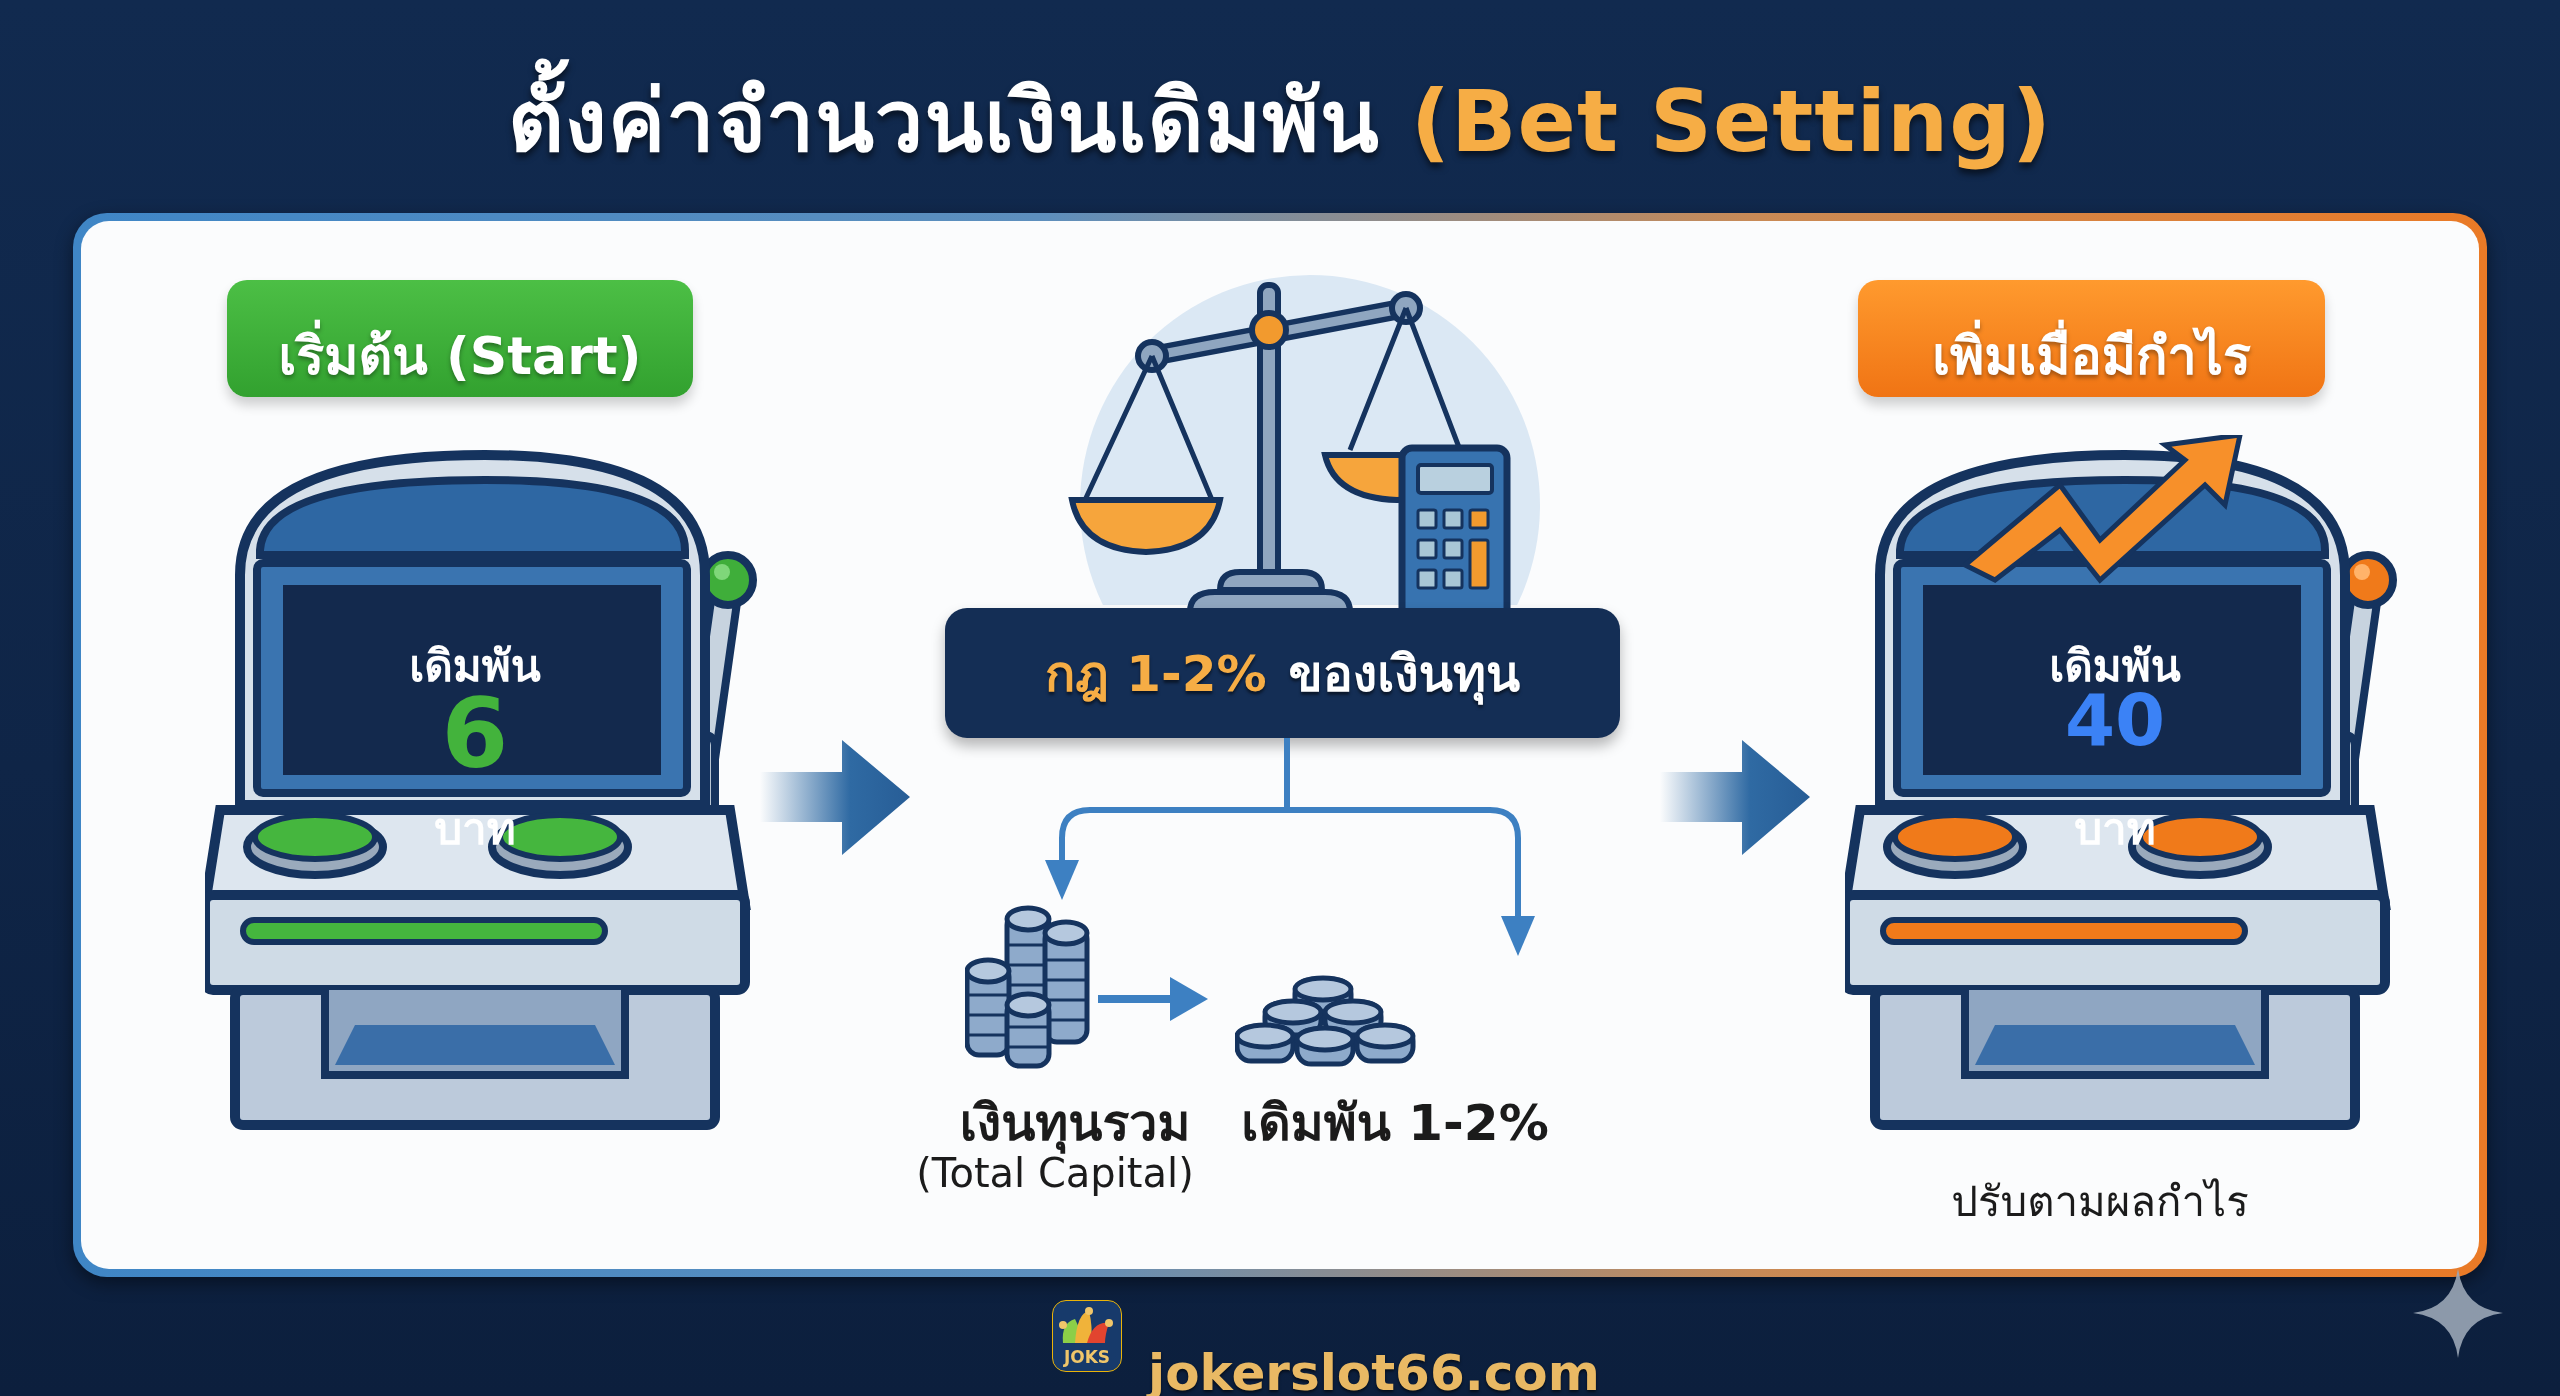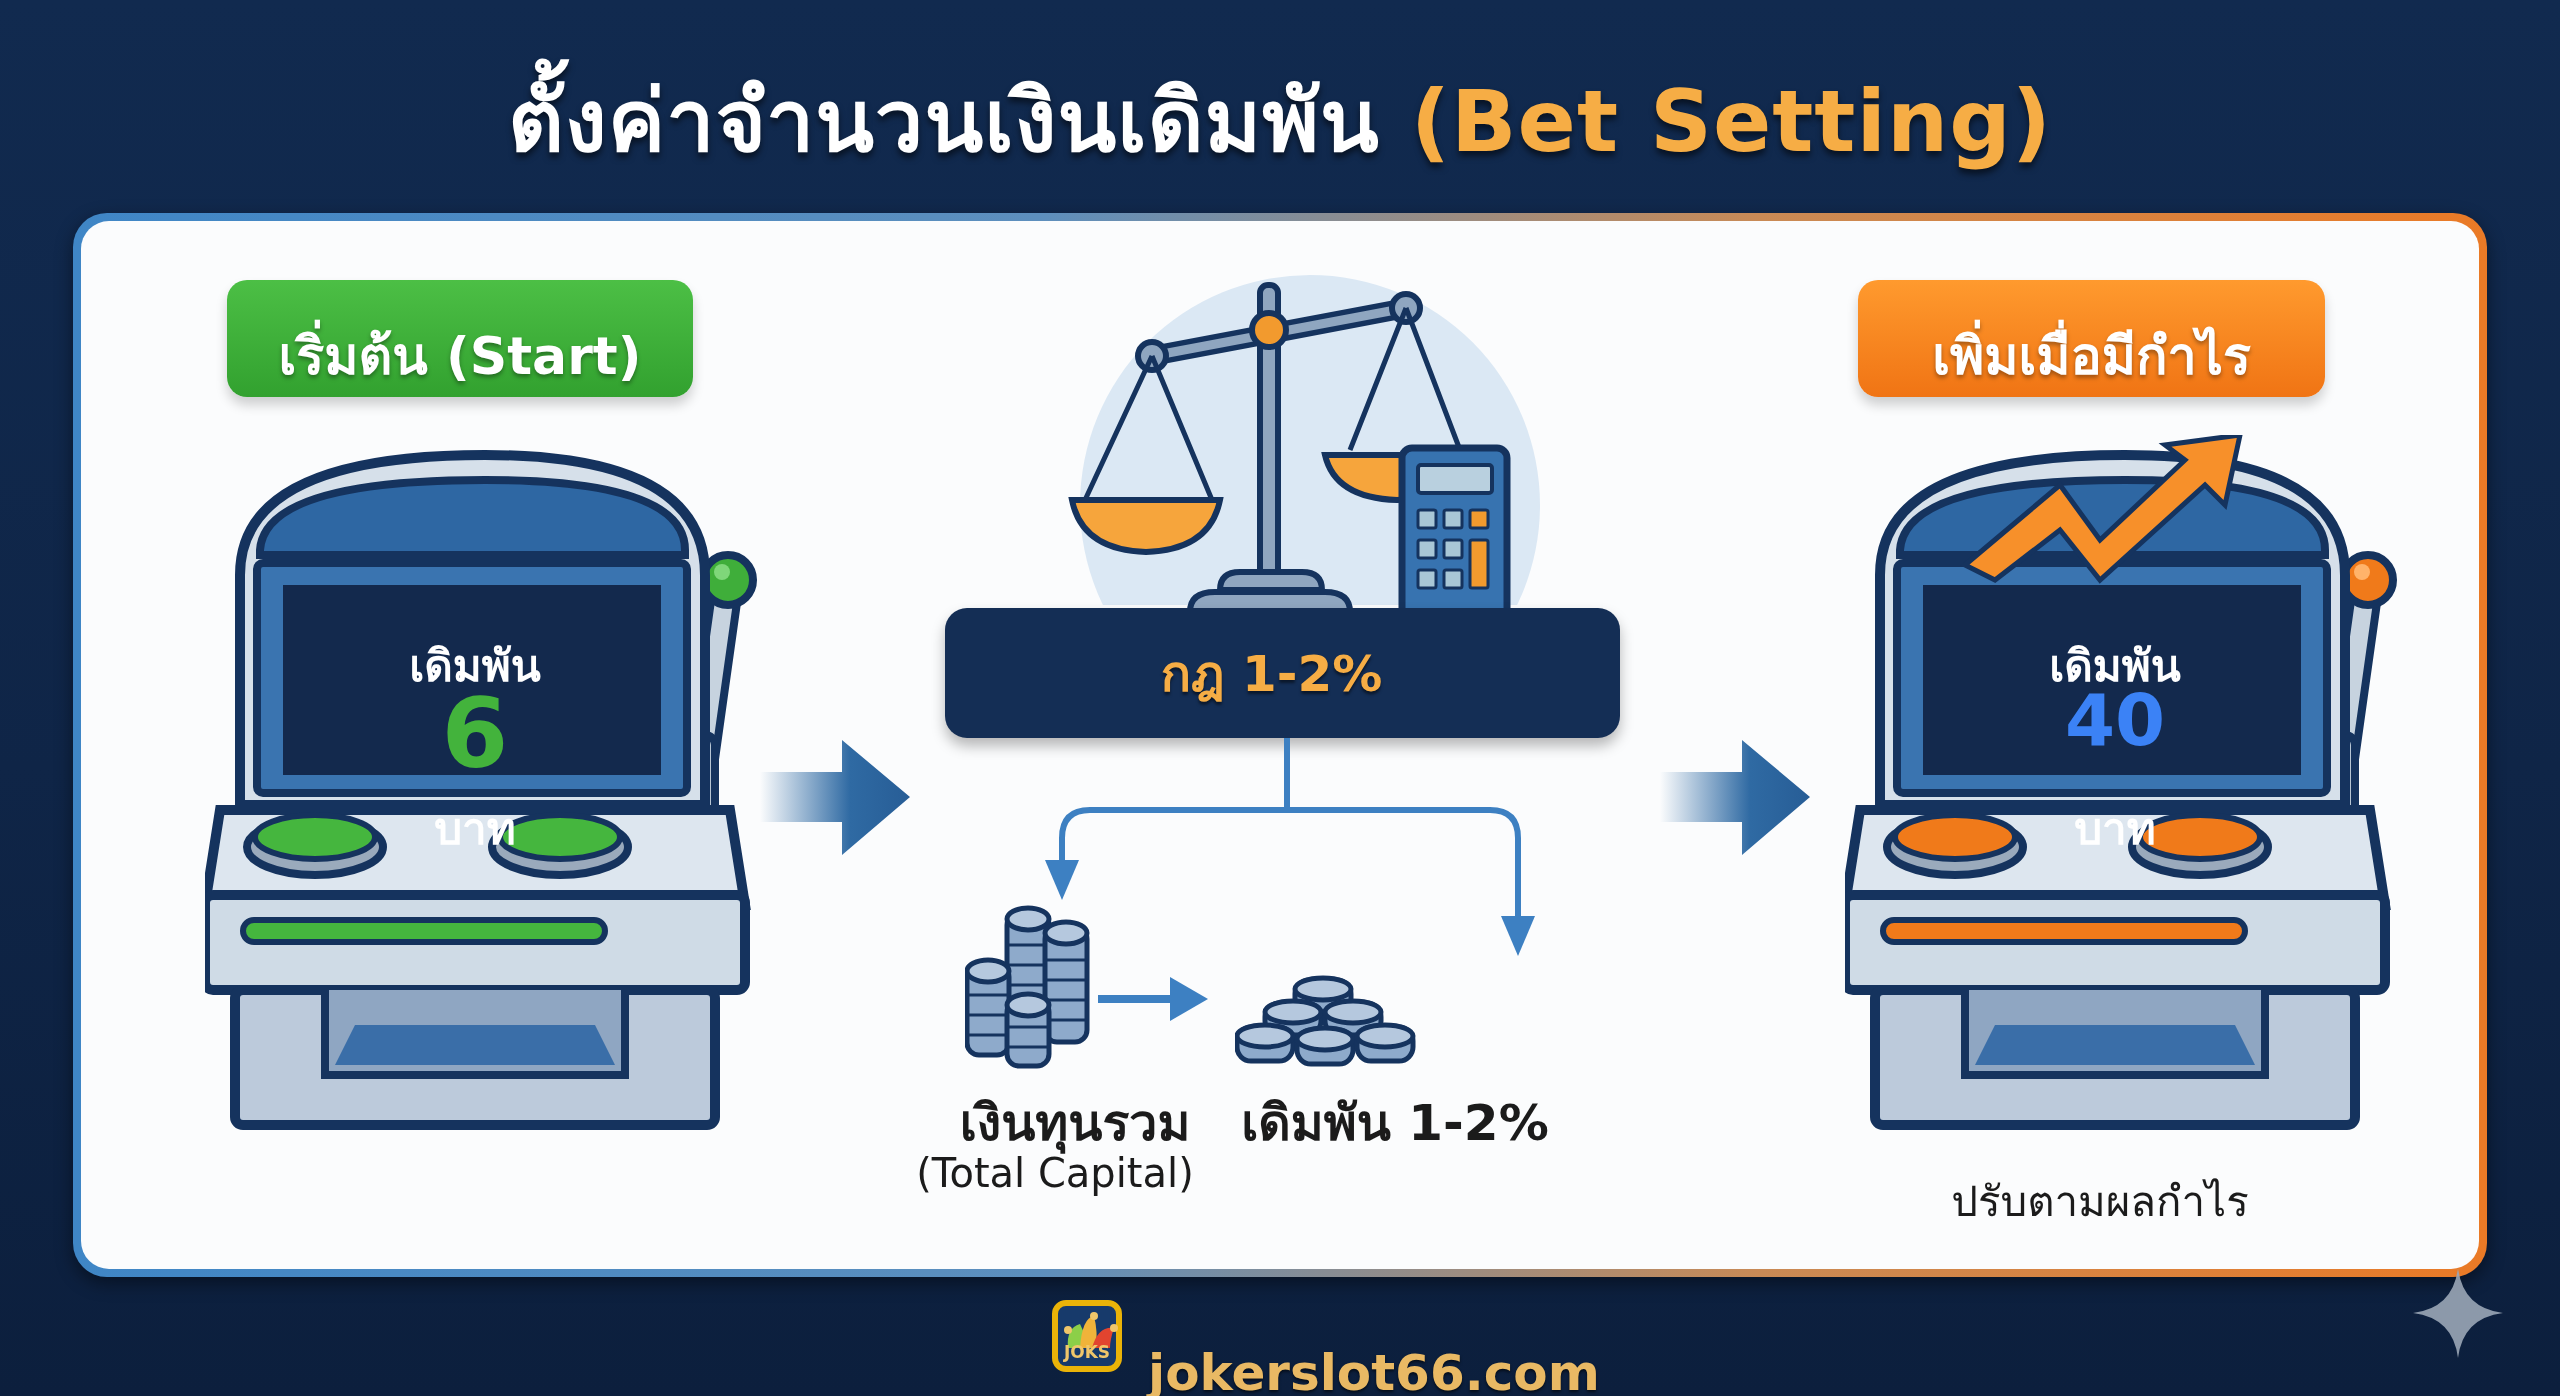--- a/index.html
+++ b/index.html
@@ -23,21 +23,21 @@
   .banner{left:945px;top:608px;width:675px;height:130px;border-radius:22px;background:#142e55;
     box-shadow:0 8px 14px rgba(0,0,0,.28);display:flex;align-items:center;justify-content:center;
     font-size:50px;font-weight:bold;white-space:nowrap;text-shadow:0 3px 3px rgba(0,0,0,.5);}
   .banner .hl{color:#f6ad45;margin-right:22px;}
   .banner .rest{color:#fff;}
   .lbl{font-weight:bold;color:#1b1b1b;font-size:50px;white-space:nowrap;text-align:center;}
   .sub{color:#1b1b1b;font-size:40px;white-space:nowrap;text-align:center;}
   .footer-text{left:1148px;top:1306px;font-size:50px;font-weight:bold;color:#e9b964;
     text-shadow:0 2px 3px rgba(0,0,0,.6);white-space:nowrap;margin-top:38px;}
   .logo{left:1052px;top:1300px;width:70px;height:72px;border-radius:14px;background:#173a6b;
-    border:6px solid #eab308;box-sizing:border-box;}
+    border:1px solid #eab308;box-sizing:border-box;}
   .logo-text{position:absolute;left:0;width:100%;bottom:4px;text-align:center;font-size:17px;
     font-weight:bold;color:#f0c66a;}
 </style>
 </head>
 <body>
 
 <div class="abs title">
   <span>ตั้งค่าจำนวนเงินเดิมพัน</span>
   <span class="accent">(Bet Setting)</span>
 </div>
@@ -127,20 +127,21 @@
       <rect x="404" y="280" width="18" height="18" rx="2" fill="#a9c7d6" stroke="#15335e" stroke-width="3"></rect>
       <rect x="378" y="310" width="18" height="18" rx="2" fill="#a9c7d6" stroke="#15335e" stroke-width="3"></rect>
       <rect x="404" y="310" width="18" height="18" rx="2" fill="#a9c7d6" stroke="#15335e" stroke-width="3"></rect>
       <rect x="430" y="280" width="18" height="48" rx="2" fill="#f29a2e" stroke="#15335e" stroke-width="3"></rect>
     </g>
   </svg>
 </div>
 
 <div class="abs banner">
   <span class="hl">กฎ 1-2%</span>
+  <span class="rest">ของเงินทุน</span>
 </div>
 
 <svg class="abs" style="left:1040px;top:738px;" width="520" height="220">
   <g stroke="#3d80c2" stroke-width="6" fill="none" stroke-linecap="round">
     <path d="M247 0 L247 72"></path>
     <path d="M22 140 L22 100 Q22 72 50 72 L450 72 Q478 72 478 100 L478 190"></path>
   </g>
   <path d="M5 122 L39 122 L22 162 Z" fill="#3d80c2"></path>
   <path d="M461 178 L495 178 L478 218 Z" fill="#3d80c2"></path>
 </svg>

